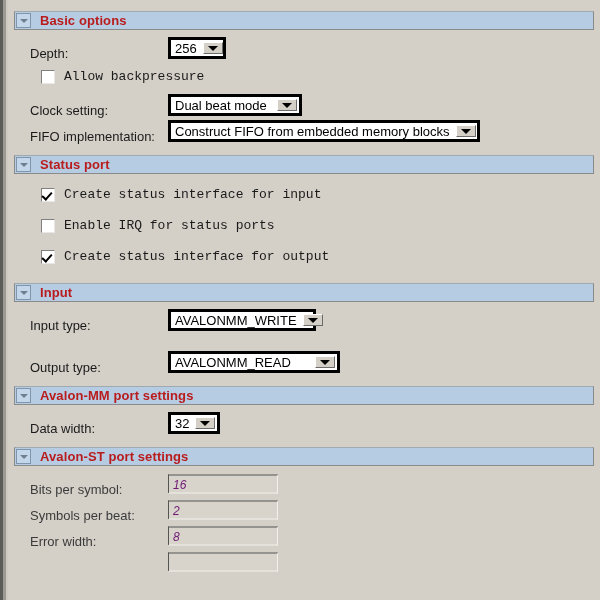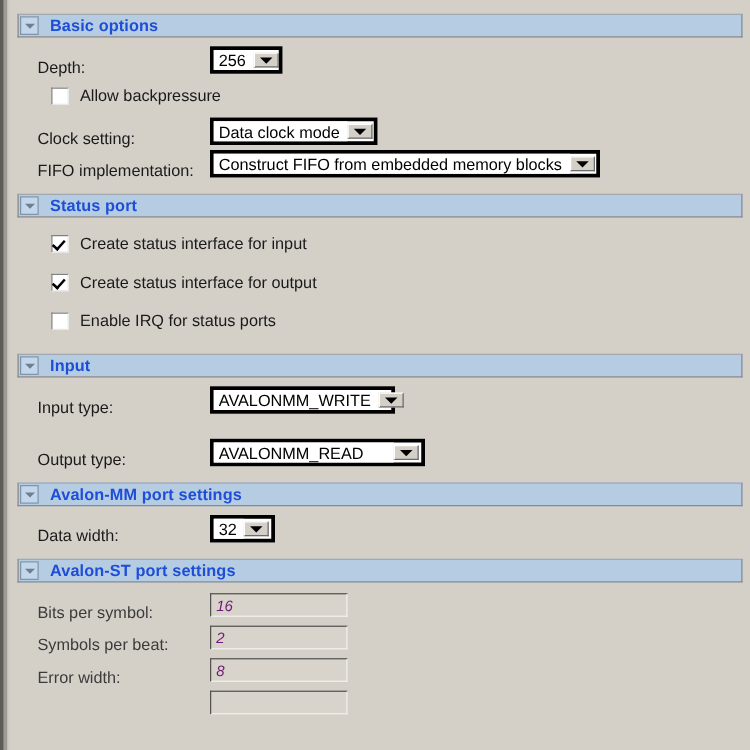--- a/index.html
+++ b/index.html
@@ -85,21 +85,21 @@
   }
   .collapse-tri {
     width: 0; height: 0;
     border-left: 4px solid transparent;
     border-right: 4px solid transparent;
     border-top: 4px solid #6d7f91;
   }
   .section-title {
     font-weight: bold;
     font-size: 13px;
-    color: #1d4ed8;
+    color: #b91c1c;
     margin-left: 9px;
     letter-spacing: 0.1px;
     white-space: nowrap;
   }
 
   
   .row {
     position: relative;
     display: flex;
     align-items: flex-end;
@@ -168,20 +168,21 @@
 
   
   .check-row {
     position: relative;
     display: flex;
     align-items: center;
     height: 31px;
     padding-left: 33px;
     box-sizing: border-box;
     cursor: pointer;
+    font-family: Liberation Mono, monospace;
   }
   .checkbox {
     width: 14px;
     height: 14px;
     flex: 0 0 14px;
     background: #ffffff;
     border-top: 1px solid #808080;
     border-left: 1px solid #808080;
     border-right: 1px solid #e8e8e8;
     border-bottom: 1px solid #e8e8e8;
@@ -262,21 +263,21 @@
 
     <div class="check-row">
       <span class="checkbox"></span>
       <span class="check-label">Allow backpressure</span>
     </div>
 
     <div class="row">
       <span class="row-label">Clock setting:</span>
       <span class="field-slot">
         <span class="combo" style="width:134px">
-          <span class="combo-text">Data clock mode</span>
+          <span class="combo-text">Dual beat mode</span>
           <span class="combo-arrow">
               <i></i>
             </span>
         </span>
       </span>
     </div>
 
     <div class="row">
       <span class="row-label">FIFO implementation:</span>
       <span class="field-slot">
@@ -299,27 +300,27 @@
     </div>
 
     <div class="spacer-xs"></div>
 
     <div class="check-row">
       <span class="checkbox checked"></span>
       <span class="check-label">Create status interface for input</span>
     </div>
 
     <div class="check-row">
+      <span class="checkbox"></span>
+      <span class="check-label">Enable IRQ for status ports</span>
+    </div>
+
+    <div class="check-row">
       <span class="checkbox checked"></span>
       <span class="check-label">Create status interface for output</span>
-    </div>
-
-    <div class="check-row">
-      <span class="checkbox"></span>
-      <span class="check-label">Enable IRQ for status ports</span>
     </div>
 
     <div class="spacer-md"></div>
 
     <div class="section-header">
       <div class="collapse-btn">
         <span class="collapse-tri"></span>
       </div>
       <span class="section-title">Input</span>
     </div>

